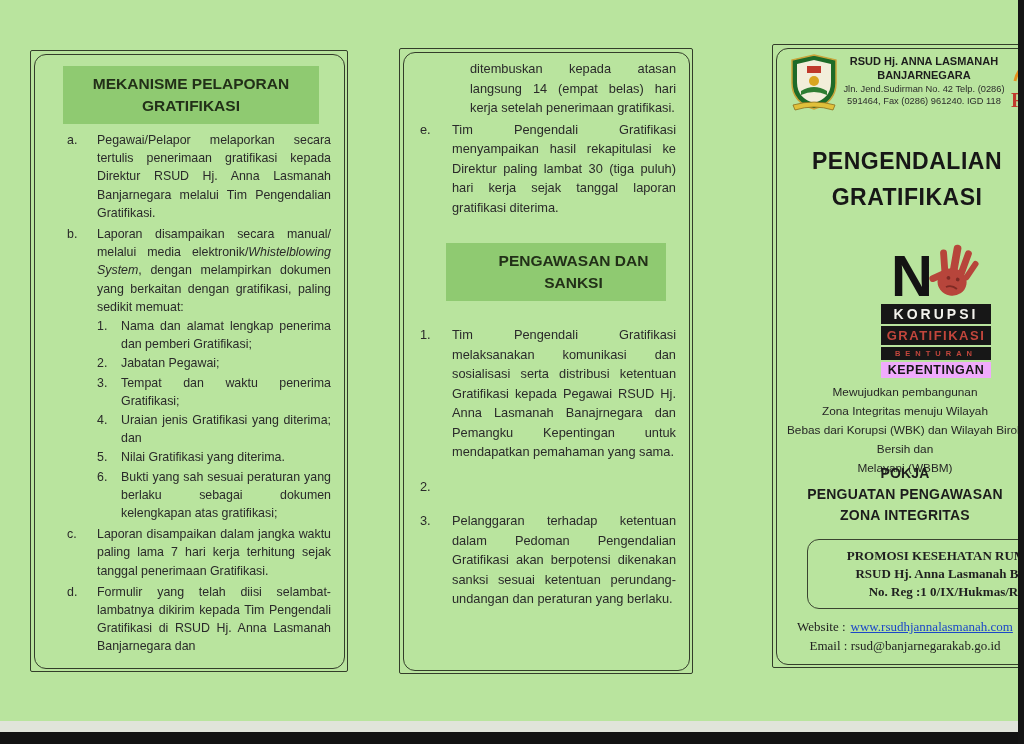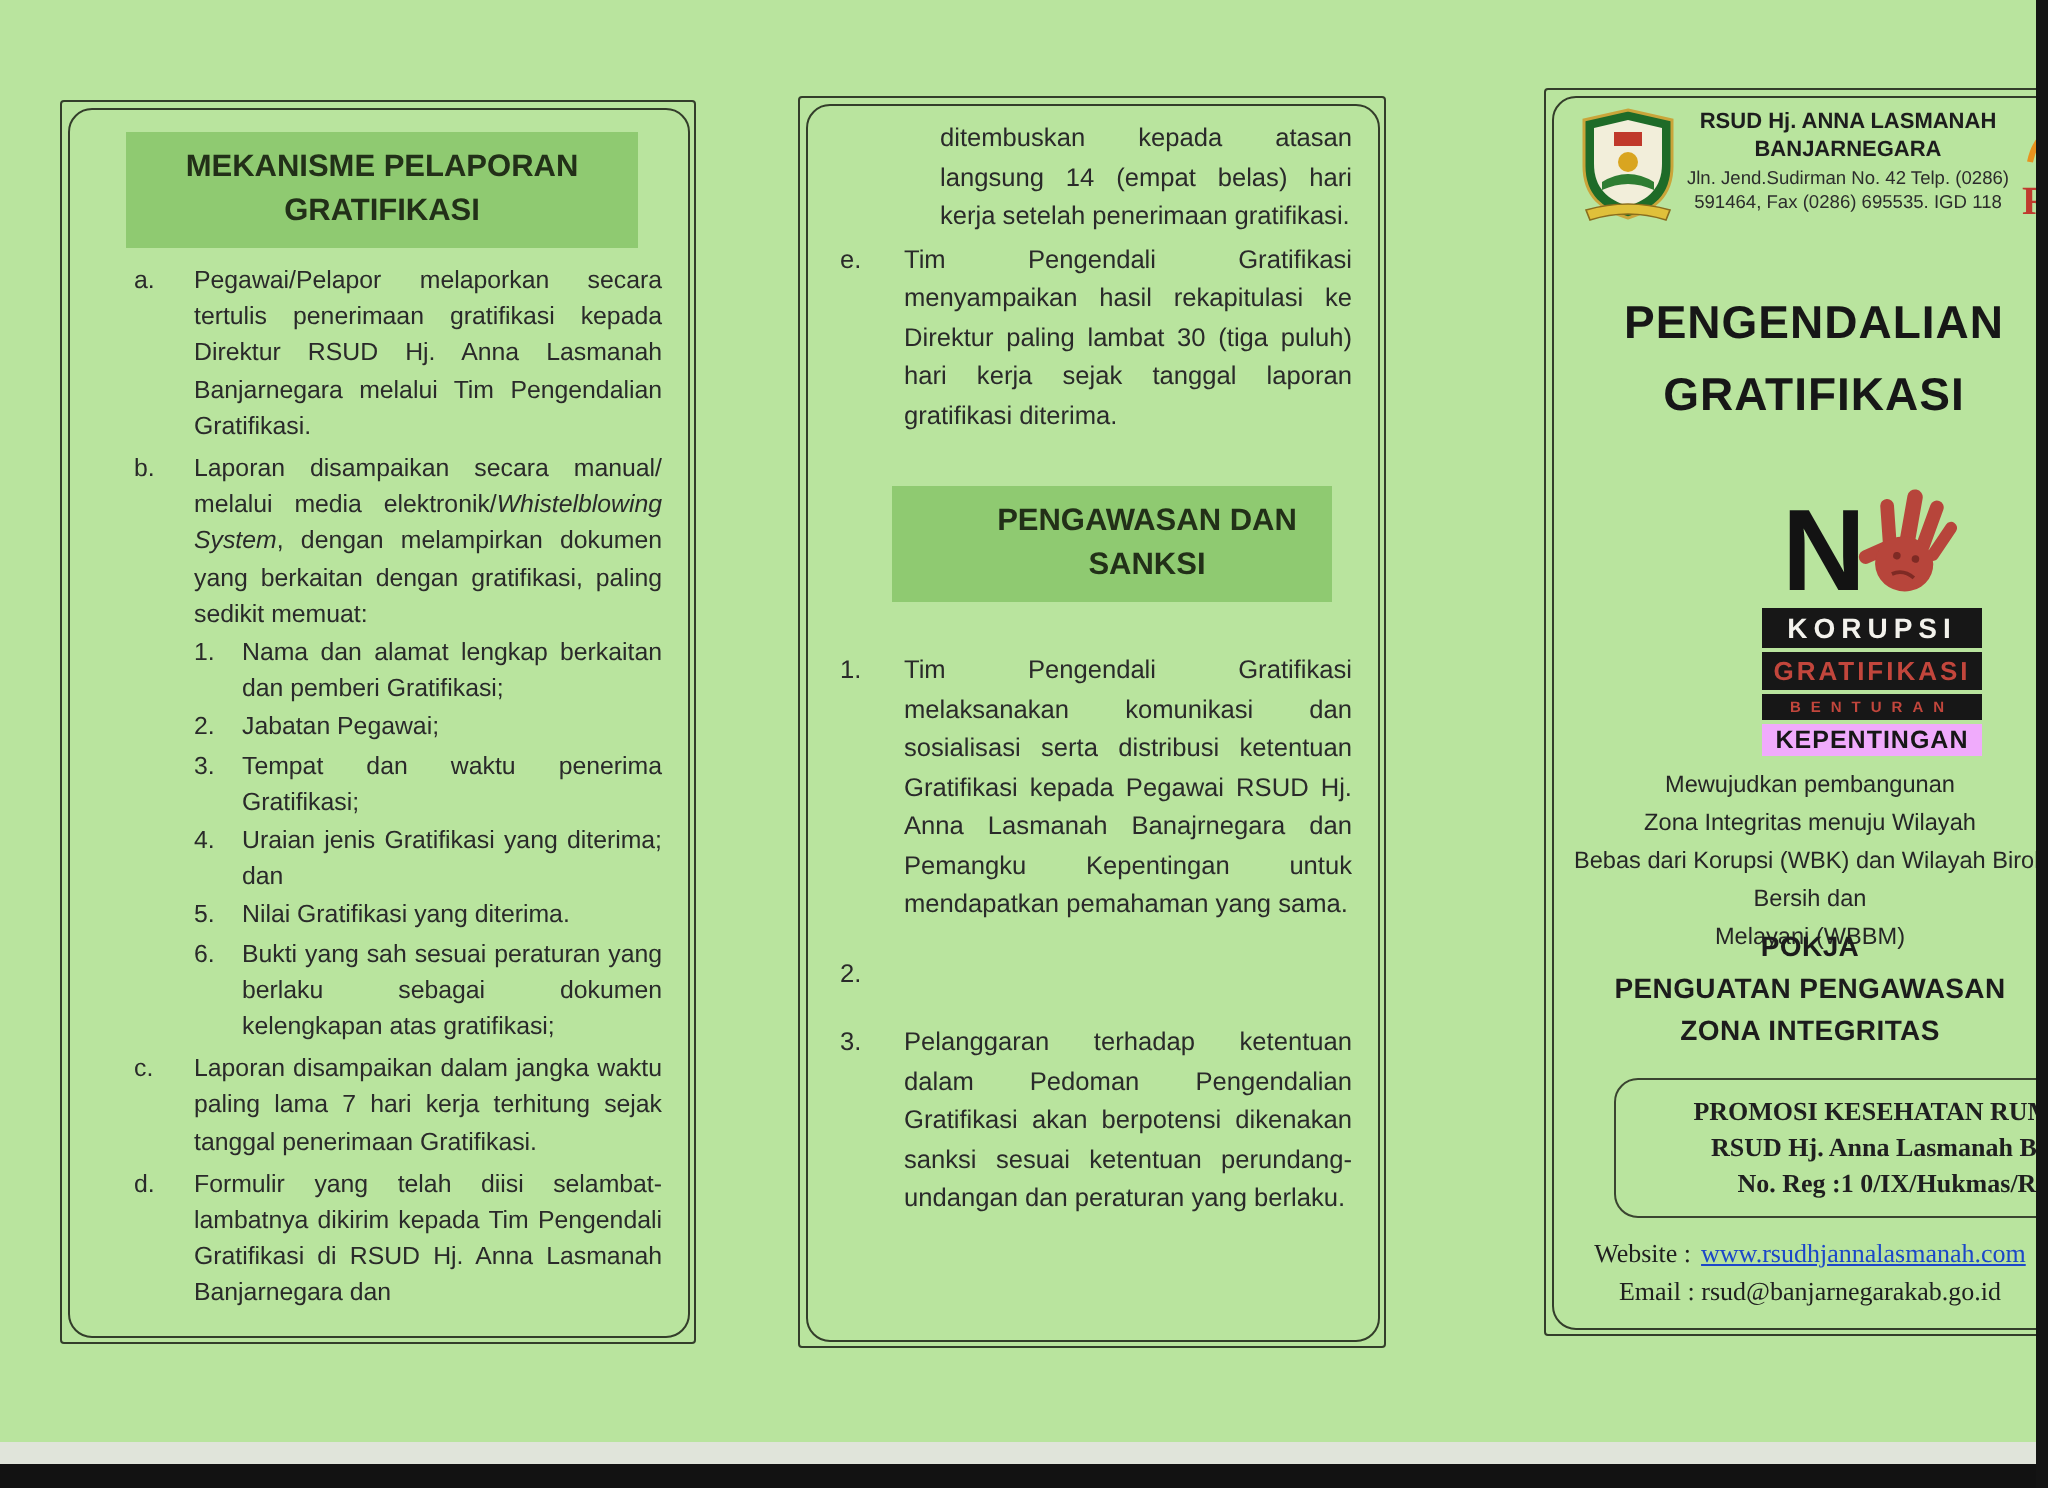--- a/index.html
+++ b/index.html
@@ -81,21 +81,21 @@
         <div class="txt">Pegawai/Pelapor melaporkan secara tertulis penerimaan gratifikasi kepada Direktur RSUD Hj. Anna Lasmanah Banjarnegara melalui Tim Pengendalian Gratifikasi.</div>
       </div>
 
       <div class="row">
         <span class="lbl">b.</span>
         <div class="txt"><span>Laporan disampaikan secara manual/ melalui media elektronik/</span><span class="it">Whistelblowing System</span><span>, dengan melampirkan dokumen yang berkaitan dengan gratifikasi, paling sedikit memuat:</span></div>
       </div>
 
       <div class="subrow">
         <span class="num">1.</span>
-        <div class="txt">Nama dan alamat lengkap berkaitan dan pemberi Gratifikasi;</div>
+        <div class="txt">Nama dan alamat lengkap penerima dan pemberi Gratifikasi;</div>
       </div>
       <div class="subrow">
         <span class="num">2.</span>
         <div class="txt">Jabatan Pegawai;</div>
       </div>
       <div class="subrow">
         <span class="num">3.</span>
         <div class="txt">Tempat dan waktu penerima Gratifikasi;</div>
       </div>
       <div class="subrow">
@@ -158,21 +158,21 @@
       <rect x="20" y="13" width="14" height="7" fill="#c0392b"></rect>
       <circle cx="27" cy="28" r="5" fill="#d9a520"></circle>
       <path d="M14 38 Q27 30 40 38 L40 42 Q27 36 14 42 Z" fill="#2e7d32"></path>
       <path d="M6 52 Q27 46 48 52 L46 57 Q27 51 8 57 Z" fill="#e0c03a" stroke="#8a6d1d" stroke-width="0.8"></path>
     </svg>
   </div>
   <div class="rp-abs" style="left:66px;top:10px;width:170px;">
     <div class="hosp-name">RSUD Hj. ANNA LASMANAH</div>
     <div class="hosp-name">BANJARNEGARA</div>
     <div class="hosp-addr">Jln. Jend.Sudirman No. 42 Telp. (0286)</div>
-    <div class="hosp-addr" style="margin-top:0;">591464, Fax (0286) 695535. IGD 118</div>
+    <div class="hosp-addr" style="margin-top:0;">591464, Fax (0286) 961240. IGD 118</div>
   </div>
 
   <div class="rp-abs" style="left:236px;top:10px;width:26px;height:64px;overflow:hidden;">
     <svg width="40" height="64" viewBox="0 0 40 64">
       <path d="M6 26 Q10 6 34 4" fill="none" stroke="#e8921e" stroke-width="3"></path>
       <text x="2" y="52" font-family="Liberation Serif, serif" font-weight="bold" font-size="20" fill="#c03a2e">R</text>
     </svg>
   </div>
 
   <div class="rp-abs big-title" style="left:8px;top:98px;width:252px;">

